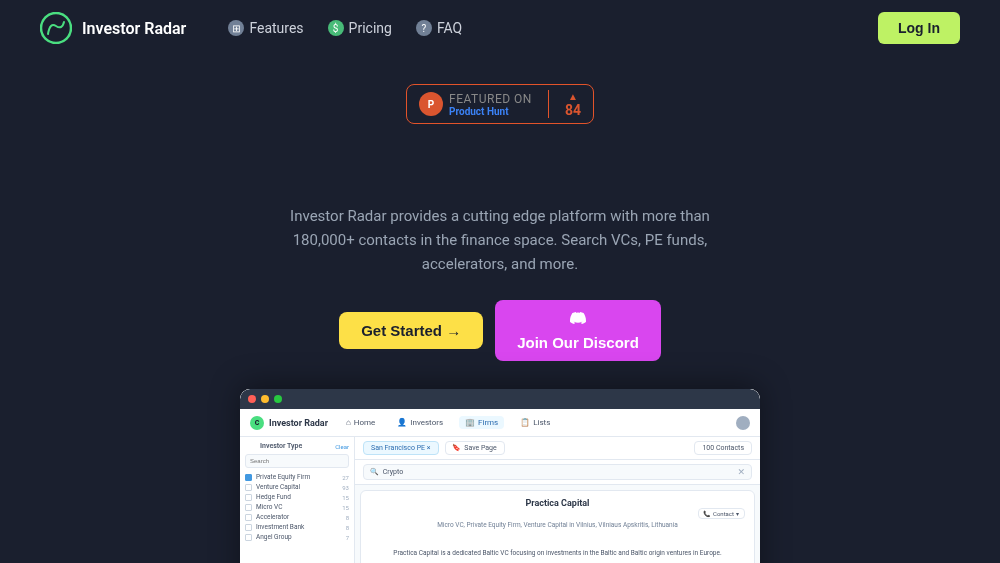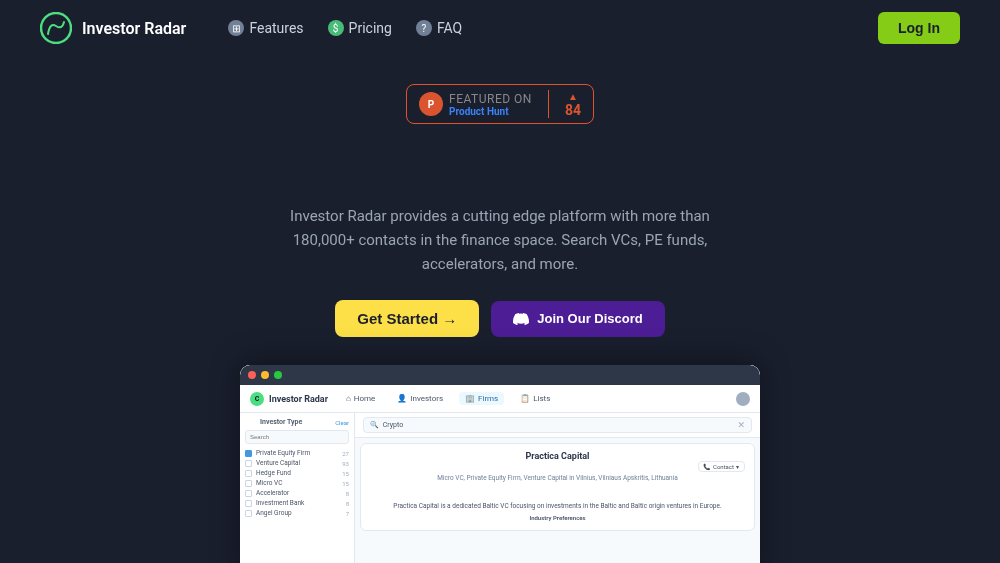--- a/index.html
+++ b/index.html
@@ -59,21 +59,21 @@
       display: inline-flex;
       align-items: center;
       justify-content: center;
       font-size: 10px;
       background: #4a5568;
       color: #fff;
     }
     .nav-icon.green { background: #48bb78; }
     .nav-icon.gray { background: #718096; }
     .login-btn {
-      background: #84cc16;
+      background: #bef264;
       color: #1a1f2e;
       border: none;
       padding: 8px 20px;
       border-radius: 6px;
       font-size: 14px;
       font-weight: 600;
       cursor: pointer;
     }
 
     
@@ -178,31 +178,32 @@
       padding: 10px 22px;
       border-radius: 8px;
       font-size: 15px;
       font-weight: 600;
       cursor: pointer;
       display: flex;
       align-items: center;
       gap: 6px;
     }
     .btn-discord {
-      background: #4c1d95;
+      background: #d946ef;
       color: #fff;
       border: none;
       padding: 10px 22px;
       border-radius: 8px;
-      font-size: 13px;
+      font-size: 15px;
       font-weight: 600;
       cursor: pointer;
       display: flex;
       align-items: center;
       gap: 8px;
+      flex-direction: column;
     }
 
     
     .app-screenshot {
       width: 520px;
       height: 225px;
       background: #f0f2f5;
       border-radius: 10px 10px 0 0;
       overflow: hidden;
       box-shadow: 0 -4px 30px rgba(0,0,0,0.4);
@@ -637,20 +638,30 @@
             <span class="sidebar-item-count">7</span>
           </div>
           
           
           
           
         </div>
 
         <div class="app-main">
 
+          <div class="app-filters">
+            <div class="filter-chip">
+              <span>San Francisco PE ×</span>
+            </div>
+            <div class="save-page-btn">
+              <span>🔖</span>
+              <span>Save Page</span>
+            </div>
+            <div class="contacts-count">100 Contacts</div>
+          </div>
 
           <div class="app-search-bar">
             <div class="search-input-inner">
               <span style="margin-right:4px;color:#a0aec0;">🔍</span>
               <span style="color:#4a5568;">Crypto</span>
               <span class="search-x">✕</span>
             </div>
           </div>
 
           <div class="app-cards">

